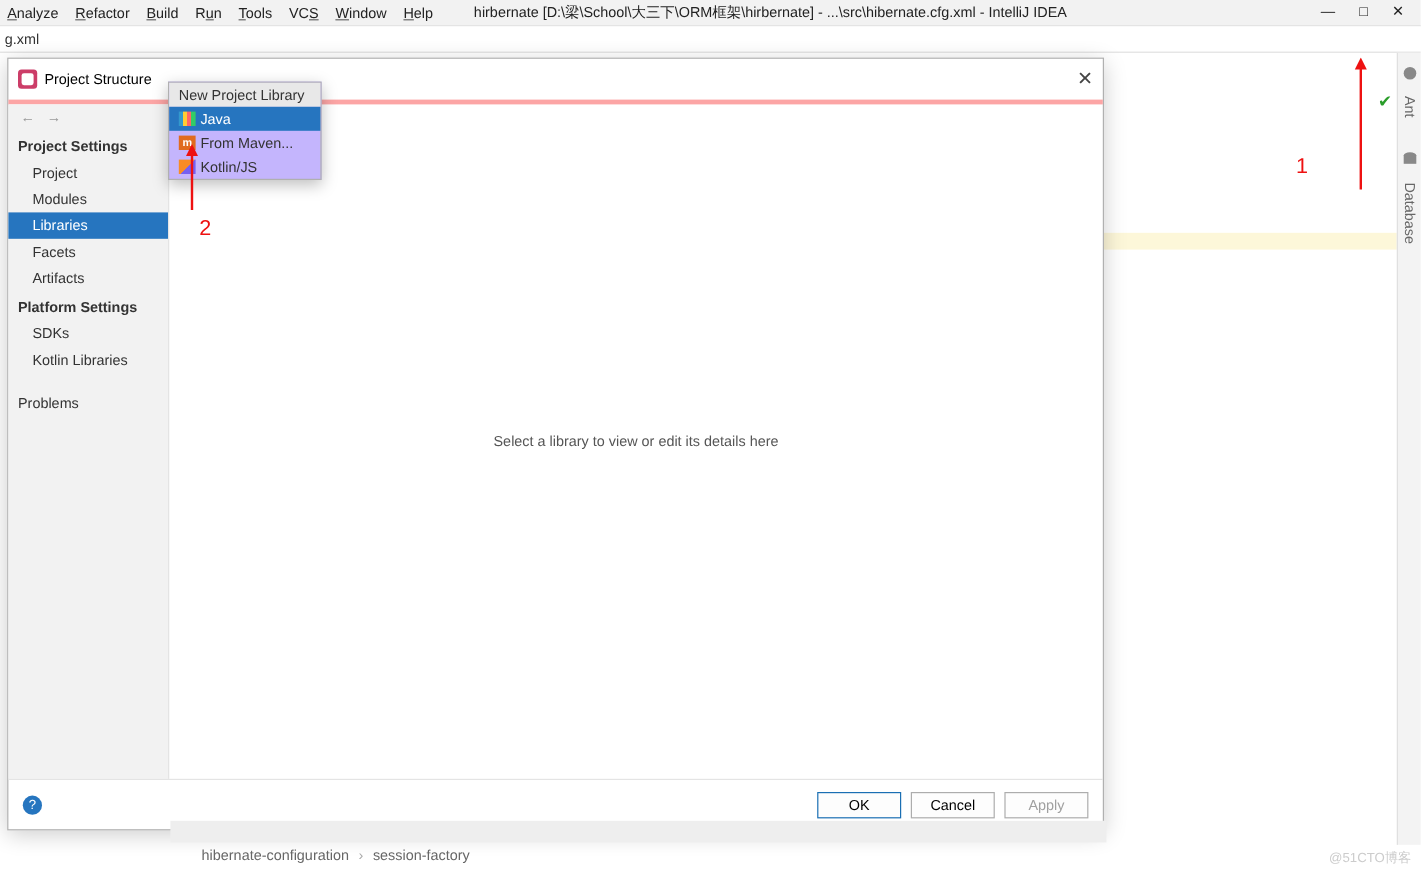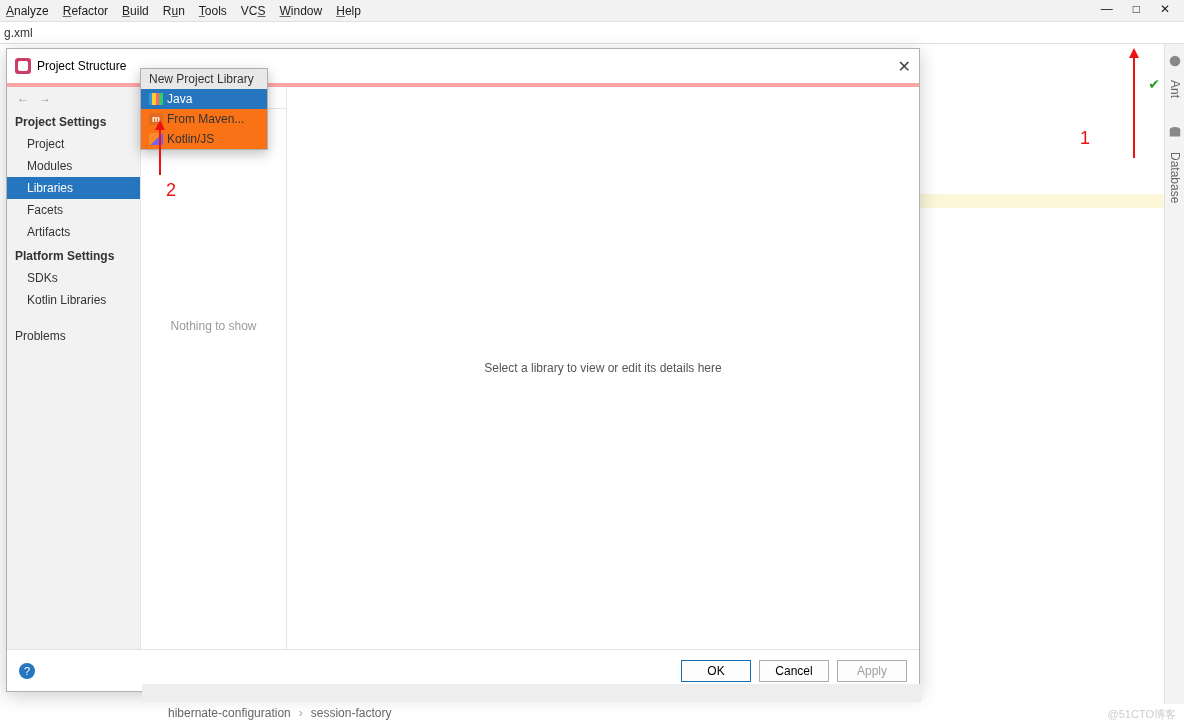--- a/index.html
+++ b/index.html
@@ -34,21 +34,21 @@
 .nav-arrows { height:22px; display:flex; align-items:center; gap:10px; padding-left:10px; color:#999; }
 .nav-h { font-weight:bold; color:#333; padding:6px 8px 4px; }
 .nav-item { padding:4px 8px 4px 20px; color:#333; cursor:pointer; }
 .nav-item.sel { background:#2675bf; color:#fff; }
 
 .mid { width:146px; border-right:1px solid #e4e4e4; display:flex; flex-direction:column; position:relative; }
 .mid-tb { height:22px; border-bottom:1px solid #e4e4e4; display:flex; align-items:center; gap:10px; padding-left:8px; color:#888; }
 .mid-tb .plus { color:#3a7a3a; font-weight:bold; font-size:14px;}
 .mid-empty { flex:1; display:flex; align-items:flex-start; justify-content:center; padding-top:210px; color:#9a9a9a; }
 
-.popup { position:absolute; left:140px; top:68px; width:128px; background:#f97316; border:1px solid #b0b0b0; box-shadow:0 4px 12px rgba(0,0,0,.25); z-index:20; }
+.popup { position:absolute; left:140px; top:68px; width:128px; background:#c4b5fd; border:1px solid #b0b0b0; box-shadow:0 4px 12px rgba(0,0,0,.25); z-index:20; }
 .popup-h { background:#e8e8e8; padding:3px 8px; color:#333; }
 .popup-item { padding:3px 8px; color:#333; display:flex; align-items:center; gap:4px; cursor:pointer; }
 .popup-item.sel { background:#2675bf; color:#fff; }
 .popup-item .pi { width:14px; height:12px; display:inline-block; }
 .pi.java { background:linear-gradient(90deg,#39c 25%,#fc3 25% 50%,#f66 50% 75%,#3c6 75%); }
 .pi.maven { background:#e06b1f; color:#fff; font-weight:bold; font-size:9px; text-align:center; line-height:12px; }
 .pi.kotlin { background:linear-gradient(135deg,#f88b26 50%,#7660f0 50%); }
 
 .detail { flex:1; display:flex; align-items:center; justify-content:center; color:#555; }
 
@@ -77,20 +77,21 @@
 
 <div class="menubar">
   <span><span class="u">A</span>nalyze</span>
   <span><span class="u">R</span>efactor</span>
   <span><span class="u">B</span>uild</span>
   <span>R<span class="u">u</span>n</span>
   <span><span class="u">T</span>ools</span>
   <span>VC<span class="u">S</span></span>
   <span><span class="u">W</span>indow</span>
   <span><span class="u">H</span>elp</span>
+  <span class="titletext">hirbernate [D:\梁\School\大三下\ORM框架\hirbernate] - ...\src\hibernate.cfg.xml - IntelliJ IDEA</span>
   <div class="winctrl">
     <span>—</span>
     <span>□</span>
     <span>✕</span>
   </div>
 </div>
 
 <div class="toolbar">
   <span class="tab">g.xml</span>
   <span class="pencil">✎</span>
@@ -128,28 +129,20 @@
       <div class="nav-item">Modules</div>
       <div class="nav-item sel">Libraries</div>
       <div class="nav-item">Facets</div>
       <div class="nav-item">Artifacts</div>
       <div class="nav-h">Platform Settings</div>
       <div class="nav-item">SDKs</div>
       <div class="nav-item">Kotlin Libraries</div>
       <div style="height:14px"></div>
       <div class="nav-item" style="padding-left:8px">Problems</div>
     </div>
-    <div class="mid">
-      <div class="mid-tb">
-        <span class="plus">+</span>
-        <span>−</span>
-        <span>⿻</span>
-      </div>
-      <div class="mid-empty">Nothing to show</div>
-    </div>
     <div class="detail">Select a library to view or edit its details here</div>
   </div>
   <div class="dlg-foot">
     <span class="help">?</span>
     <button class="btn primary">OK</button>
     <button class="btn">Cancel</button>
     <button class="btn disabled">Apply</button>
   </div>
 </div>
 

